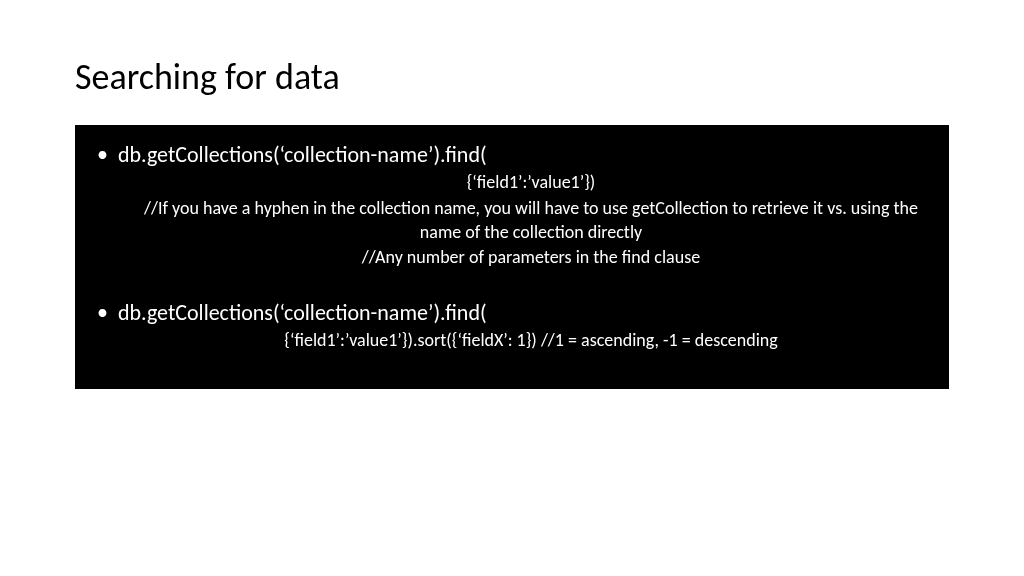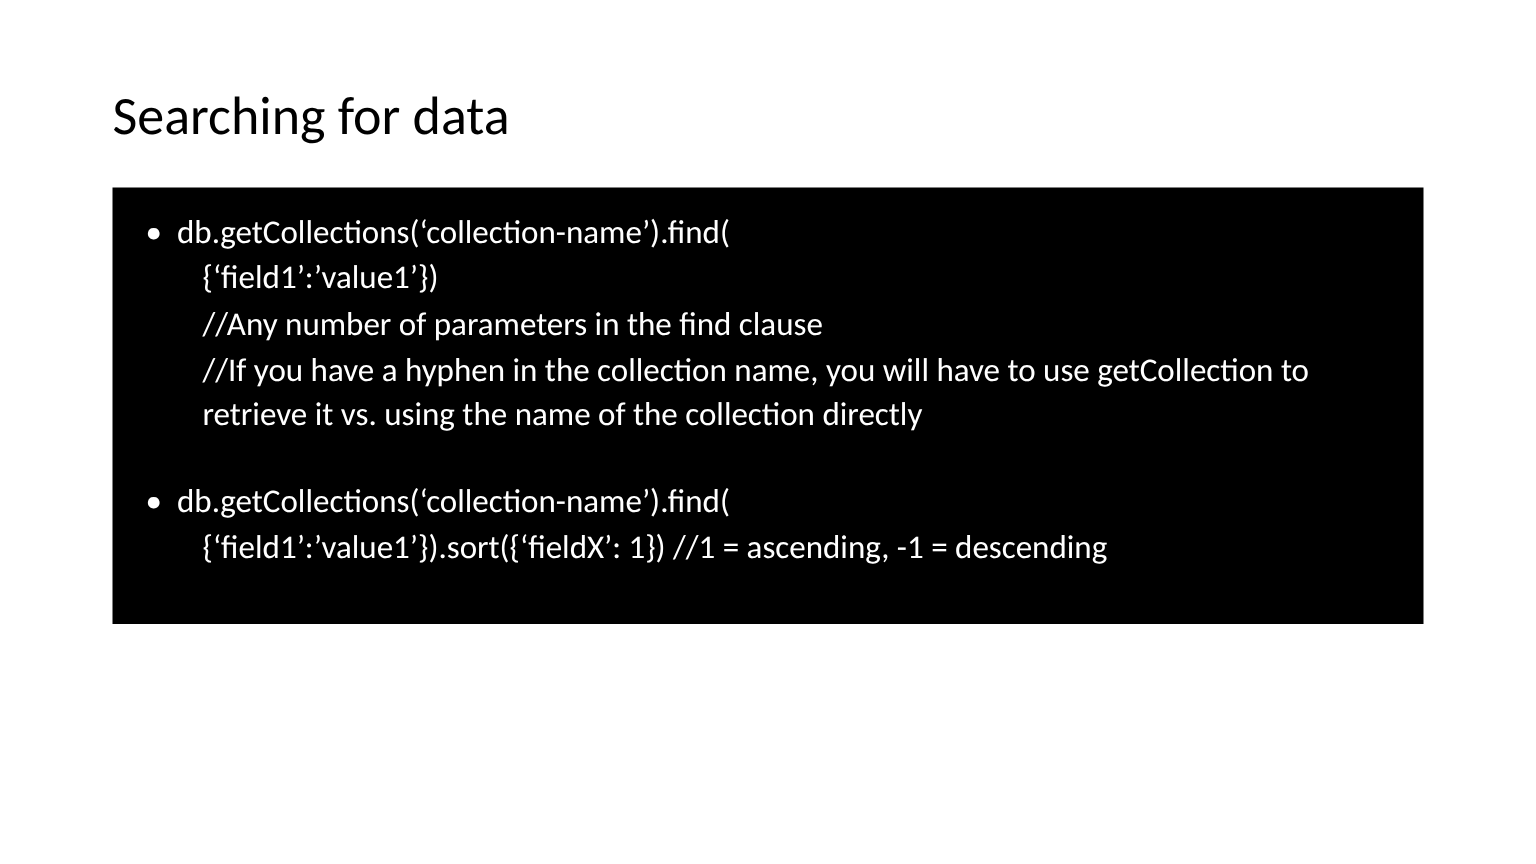--- a/index.html
+++ b/index.html
@@ -38,22 +38,23 @@
       font-size: 22px;
       margin-bottom: 2px;
     }
     .bullet-item .dot {
       margin-right: 10px;
       font-size: 22px;
       line-height: 1.2;
     }
     .sub-lines {
       padding-left: 38px;
-      font-size: 22px;
+      font-size: 18px;
       line-height: 1.35;
+      text-align: center;
     }
     .sub-lines .line {
       margin-bottom: 1px;
     }
     .blank-line {
       height: 24px;
     }
   </style>
 </head>
 <body>
@@ -62,22 +63,22 @@
   <h1 class="slide-title">Searching for data</h1>
 
   <div class="content-box">
 
     <div class="bullet-item">
       <span class="dot">•</span>
       <span>db.getCollections(‘collection-name’).find(</span>
     </div>
     <div class="sub-lines">
       <div class="line">{‘field1’:’value1’})</div>
+      <div class="line">//If you have a hyphen in the collection name, you will have to use getCollection to retrieve it vs. using the name of the collection directly</div>
       <div class="line">//Any number of parameters in the find clause</div>
-      <div class="line">//If you have a hyphen in the collection name, you will have to use getCollection to retrieve it vs. using the name of the collection directly</div>
       <div class="blank-line"></div>
     </div>
 
     <div class="bullet-item" style="margin-top:4px;">
       <span class="dot">•</span>
       <span>db.getCollections(‘collection-name’).find(</span>
     </div>
     <div class="sub-lines">
       <div class="line">{‘field1’:’value1’}).sort({‘fieldX’: 1}) //1 = ascending, -1 = descending</div>
     </div>

